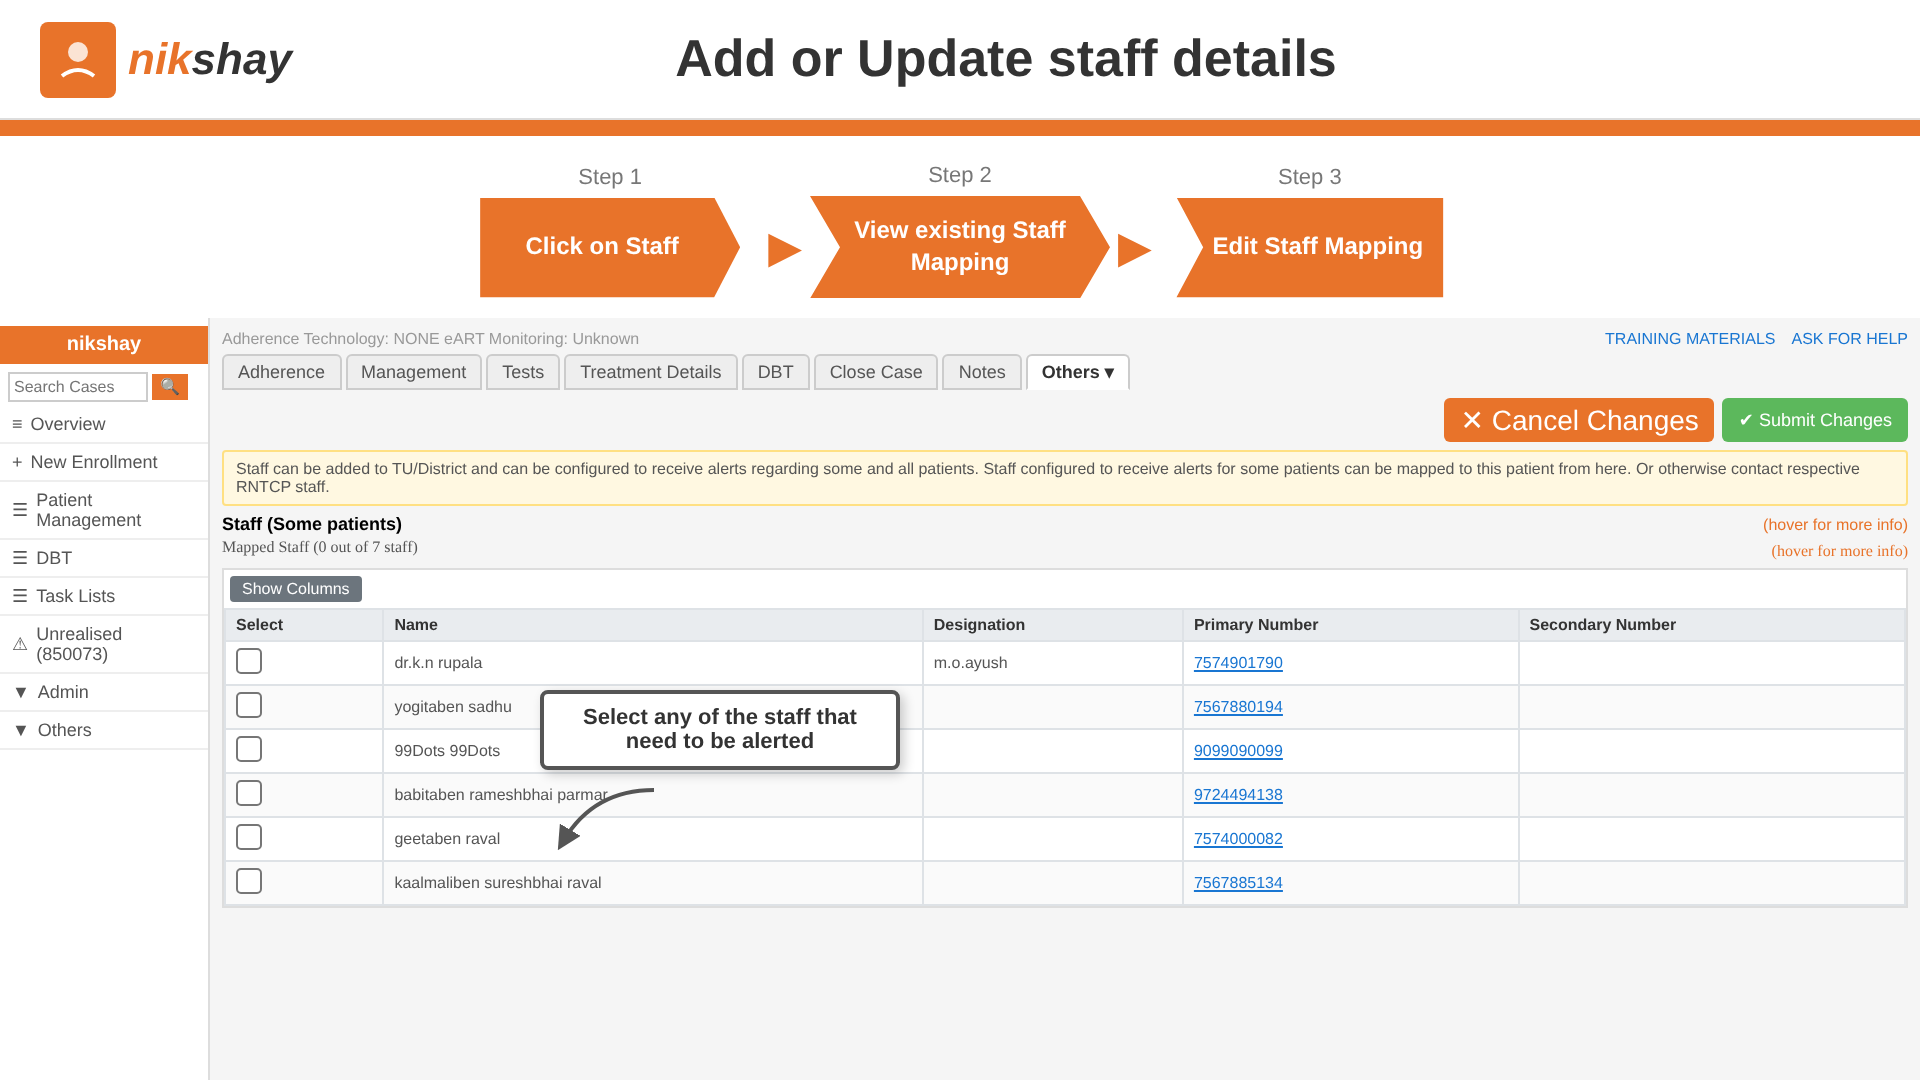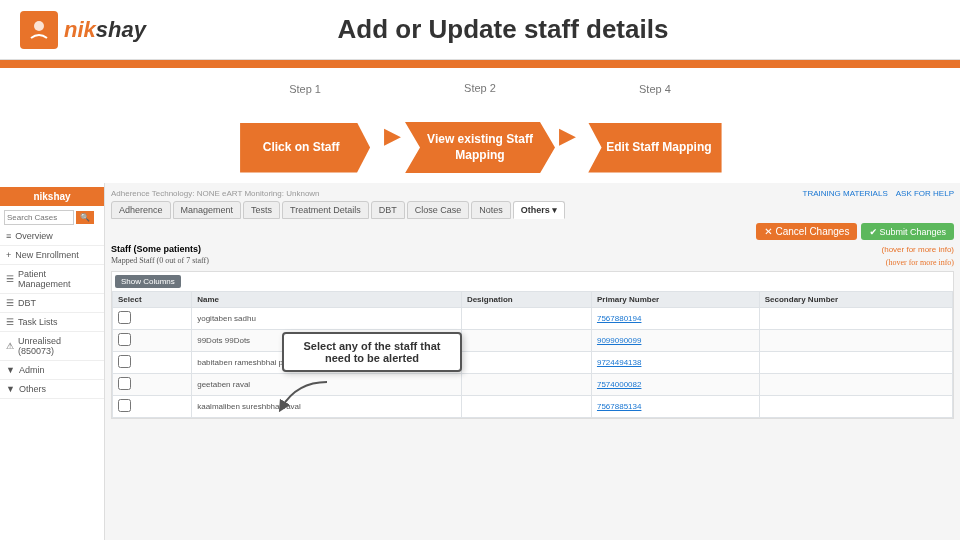--- a/index.html
+++ b/index.html
@@ -60,21 +60,20 @@
       align-items: center;
       padding: 14px 0 10px 0;
       gap: 0;
       background: #fff;
     }
     .step-block {
       display: flex;
       flex-direction: column;
       align-items: center;
       width: 150px;
-      gap: 24px;
     }
     .step-label {
       font-size: 11px;
       color: #777;
       margin-bottom: 4px;
     }
     .step-box {
       background: #e8732a;
       color: white;
       font-size: 12px;
@@ -216,21 +215,21 @@
       display: flex;
       justify-content: flex-end;
       gap: 4px;
       margin-bottom: 4px;
     }
     .btn-cancel {
       background: #e8732a;
       color: white;
       border: none;
       padding: 3px 8px;
-      font-size: 10px;
+      font-size: 14px;
       border-radius: 3px;
       cursor: pointer;
     }
     .btn-submit {
       background: #5cb85c;
       color: white;
       border: none;
       padding: 3px 8px;
       font-size: 9px;
       border-radius: 3px;
@@ -353,21 +352,21 @@
     <div class="step-label">Step 1</div>
     <div class="step-box first" style="font-size:12px; line-height:1.3; padding: 8px 18px 8px 10px;">Click on Staff</div>
   </div>
   <div class="step-arrow">▶</div>
   <div class="step-block">
     <div class="step-label">Step 2</div>
     <div class="step-box middle" style="font-size:12px; line-height:1.3;">View existing Staff Mapping</div>
   </div>
   <div class="step-arrow">▶</div>
   <div class="step-block">
-    <div class="step-label">Step 4</div>
+    <div class="step-label">Step 3</div>
     <div class="step-box last" style="font-size:12px; line-height:1.3; padding: 8px 10px 8px 18px;">Edit Staff Mapping</div>
   </div>
 </div>
 
 <div class="main-content">
 
   <div class="sidebar">
     <div class="sidebar-logo">
       <span>nikshay</span>
     </div>
@@ -428,20 +427,21 @@
       <div class="tab">Close Case</div>
       <div class="tab">Notes</div>
       <div class="tab active">Others ▾</div>
     </div>
 
     <div class="action-buttons">
       <button class="btn-cancel">✕ Cancel Changes</button>
       <button class="btn-submit">✔ Submit Changes</button>
     </div>
 
+    <div class="info-box">Staff can be added to TU/District and can be configured to receive alerts regarding some and all patients. Staff configured to receive alerts for some patients can be mapped to this patient from here. Or otherwise contact respective RNTCP staff.</div>
 
     <div class="staff-header">
       <span>Staff (Some patients)</span>
       <span class="hover-info">(hover for more info)</span>
     </div>
 
     <div style="display:flex; justify-content:space-between; align-items:center; margin-bottom:3px;font-family:Liberation Serif, serif;">
       <div class="mapped-staff">Mapped Staff (0 out of 7 staff)</div>
       <span style="color:#e8732a; font-size:8px;">(hover for more info)</span>
     </div>
@@ -452,20 +452,27 @@
         <thead>
           <tr>
             <th>Select</th>
             <th>Name</th>
             <th>Designation</th>
             <th>Primary Number</th>
             <th>Secondary Number</th>
           </tr>
         </thead>
         <tbody id="staff-tbody">
+        <tr>
+              <td><input type="checkbox" style=""></td>
+              <td>dr.k.n rupala</td>
+              <td>m.o.ayush</td>
+              <td><span class="phone-link">7574901790</span></td>
+              <td></td>
+            </tr>
             <tr>
               <td><input type="checkbox" style=""></td>
               <td>yogitaben sadhu</td>
               <td></td>
               <td><span class="phone-link">7567880194</span></td>
               <td></td>
             </tr>
             <tr>
               <td><input type="checkbox" style=""></td>
               <td>99Dots 99Dots</td>
@@ -491,21 +498,21 @@
               <td><input type="checkbox" style=""></td>
               <td>kaalmaliben sureshbhai raval</td>
               <td></td>
               <td><span class="phone-link">7567885134</span></td>
               <td></td>
             </tr>
           </tbody>
       </table>
 
       
-      <div class="annotation-box" style="left: 170px; top: 60px; width: 180px;">
+      <div class="annotation-box" style="left: 158px; top: 60px; width: 180px;">
         <span>Select any of the staff that<br>need to be alerted</span>
       </div>
       
       <svg style="position:absolute; left:165px; top:105px; z-index:11;" width="60" height="40">
         <defs>
           <marker id="arrowhead" markerWidth="6" markerHeight="6" refX="3" refY="3" orient="auto">
             <polygon points="0 0, 6 3, 0 6" fill="#555"></polygon>
           </marker>
         </defs>
         <path d="M50,5 Q20,5 5,30" stroke="#555" stroke-width="2" fill="none" marker-end="url(#arrowhead)"></path>

